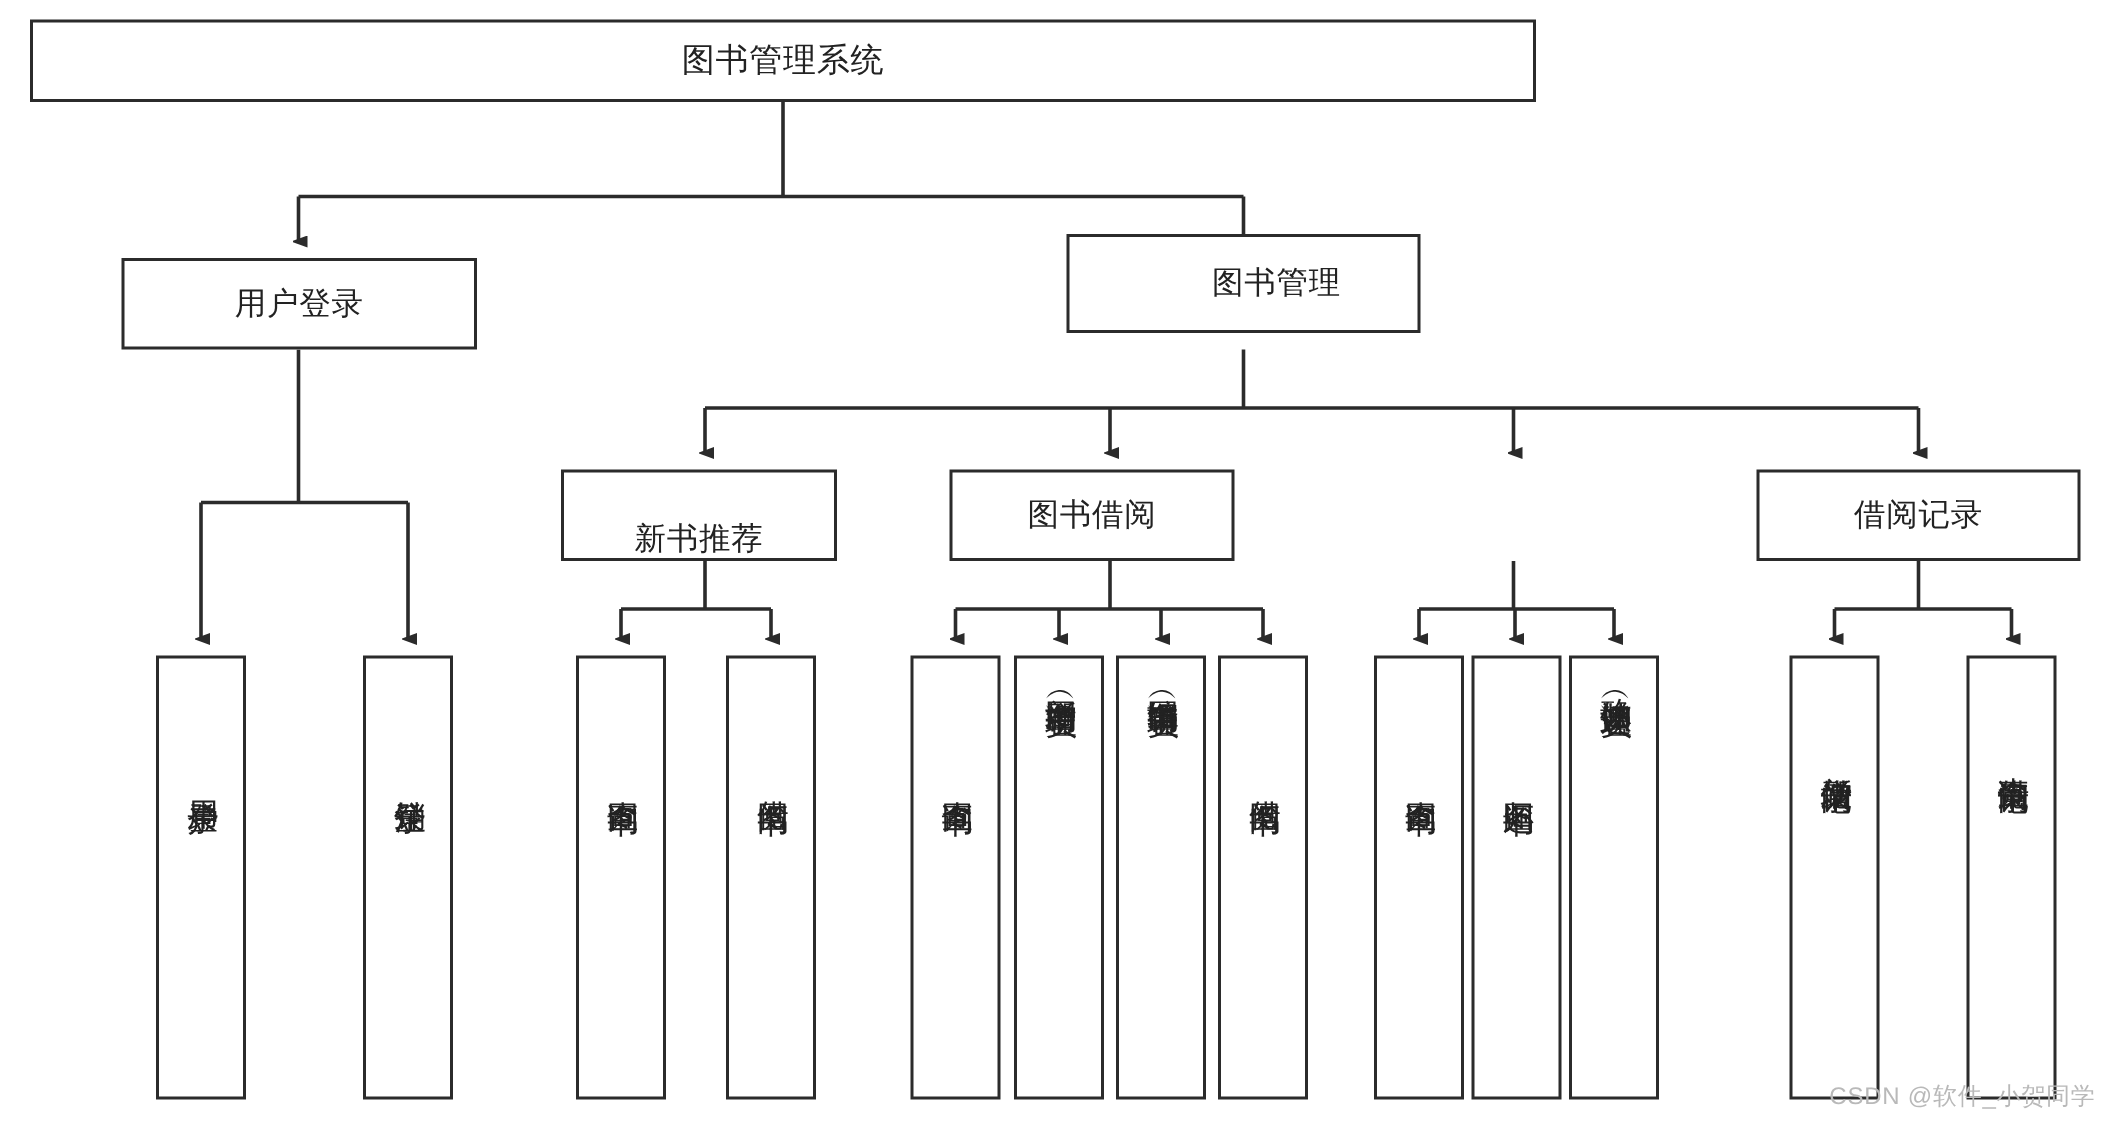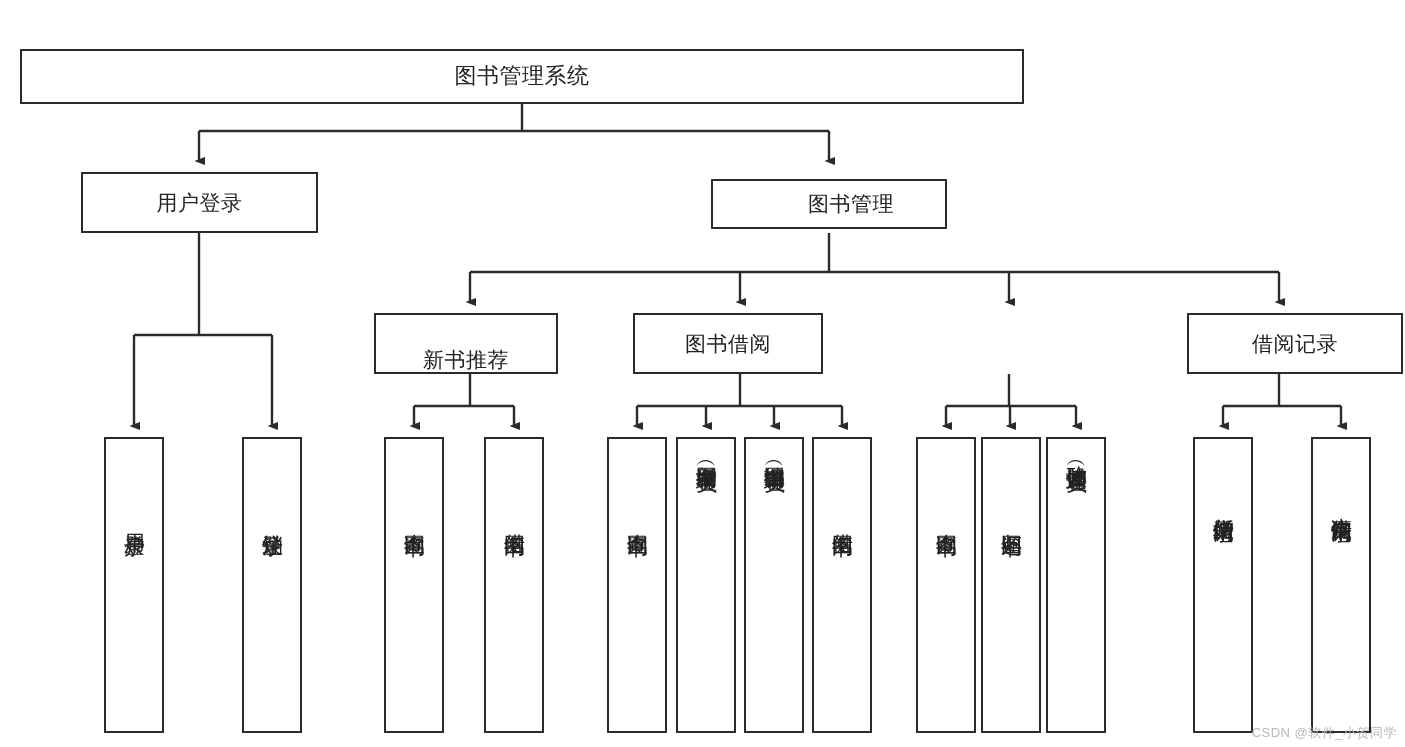--- a/index.html
+++ b/index.html
@@ -56,21 +56,21 @@
     white-space: nowrap;
     display: block;
   }
   .node.leaf.mid .lbl { margin-top: 58px; }
   .node.leaf.tall .lbl { margin-top: 6px; }
   .node.leaf.short .lbl { margin-top: 74px; }
   .watermark {
     position: absolute;
     right: 8px;
     bottom: 5px;
-    font-size: 13px;
+    font-size: 16px;
     color: #b9b9b9;
     white-space: nowrap;
     letter-spacing: 0.5px;
   }
 </style>
 </head>
 <body>
 
 <div id="canvas">
 
@@ -117,42 +117,42 @@
       <path d="M1010,406 L1010,426" marker-end="url(#arrow)"></path>
       <path d="M1076,406 L1076,426" marker-end="url(#arrow)"></path>
 
       <path d="M1279,374 L1279,406"></path>
       <path d="M1223,406 L1341,406"></path>
       <path d="M1223,406 L1223,426" marker-end="url(#arrow)"></path>
       <path d="M1341,406 L1341,426" marker-end="url(#arrow)"></path>
     </g>
   </svg>
 
-  <div class="node root" style="left:20px; top:13px; width:1004px; height:55px;margin-top:36px;">
+  <div class="node root" style="left:20px; top:13px; width:1004px; height:55px;">
     <span class="lbl">图书管理系统</span>
   </div>
 
   <div class="node" style="left:81px; top:172px; width:237px; height:61px;">
     <span class="lbl">用户登录</span>
   </div>
 
-  <div class="node" style="left:711px; top:179px; width:236px; height:50px;padding-left:44px;">
+  <div class="node" style="left:711px; top:156px; width:236px; height:66px;padding-left:44px;">
     <span class="lbl">图书管理</span>
   </div>
 
   <div class="node" style="left:374px; top:313px; width:184px; height:61px;align-items:flex-end;">
     <span class="lbl">新书推荐</span>
   </div>
 
   <div class="node" style="left:633px; top:313px; width:190px; height:61px;">
     <span class="lbl">图书借阅</span>
   </div>
 
 
-  <div class="node" style="left:1171px; top:313px; width:216px; height:61px;margin-left:16px;">
+  <div class="node" style="left:1171px; top:313px; width:216px; height:61px;">
     <span class="lbl">借阅记录</span>
   </div>
 
   <div class="node leaf short" style="left:104px; top:437px; width:60px; height:296px;">
     <span class="lbl">用户登录</span>
   </div>
 
   <div class="node leaf short" style="left:242px; top:437px; width:60px; height:296px;">
     <span class="lbl">注销登录</span>
   </div>

